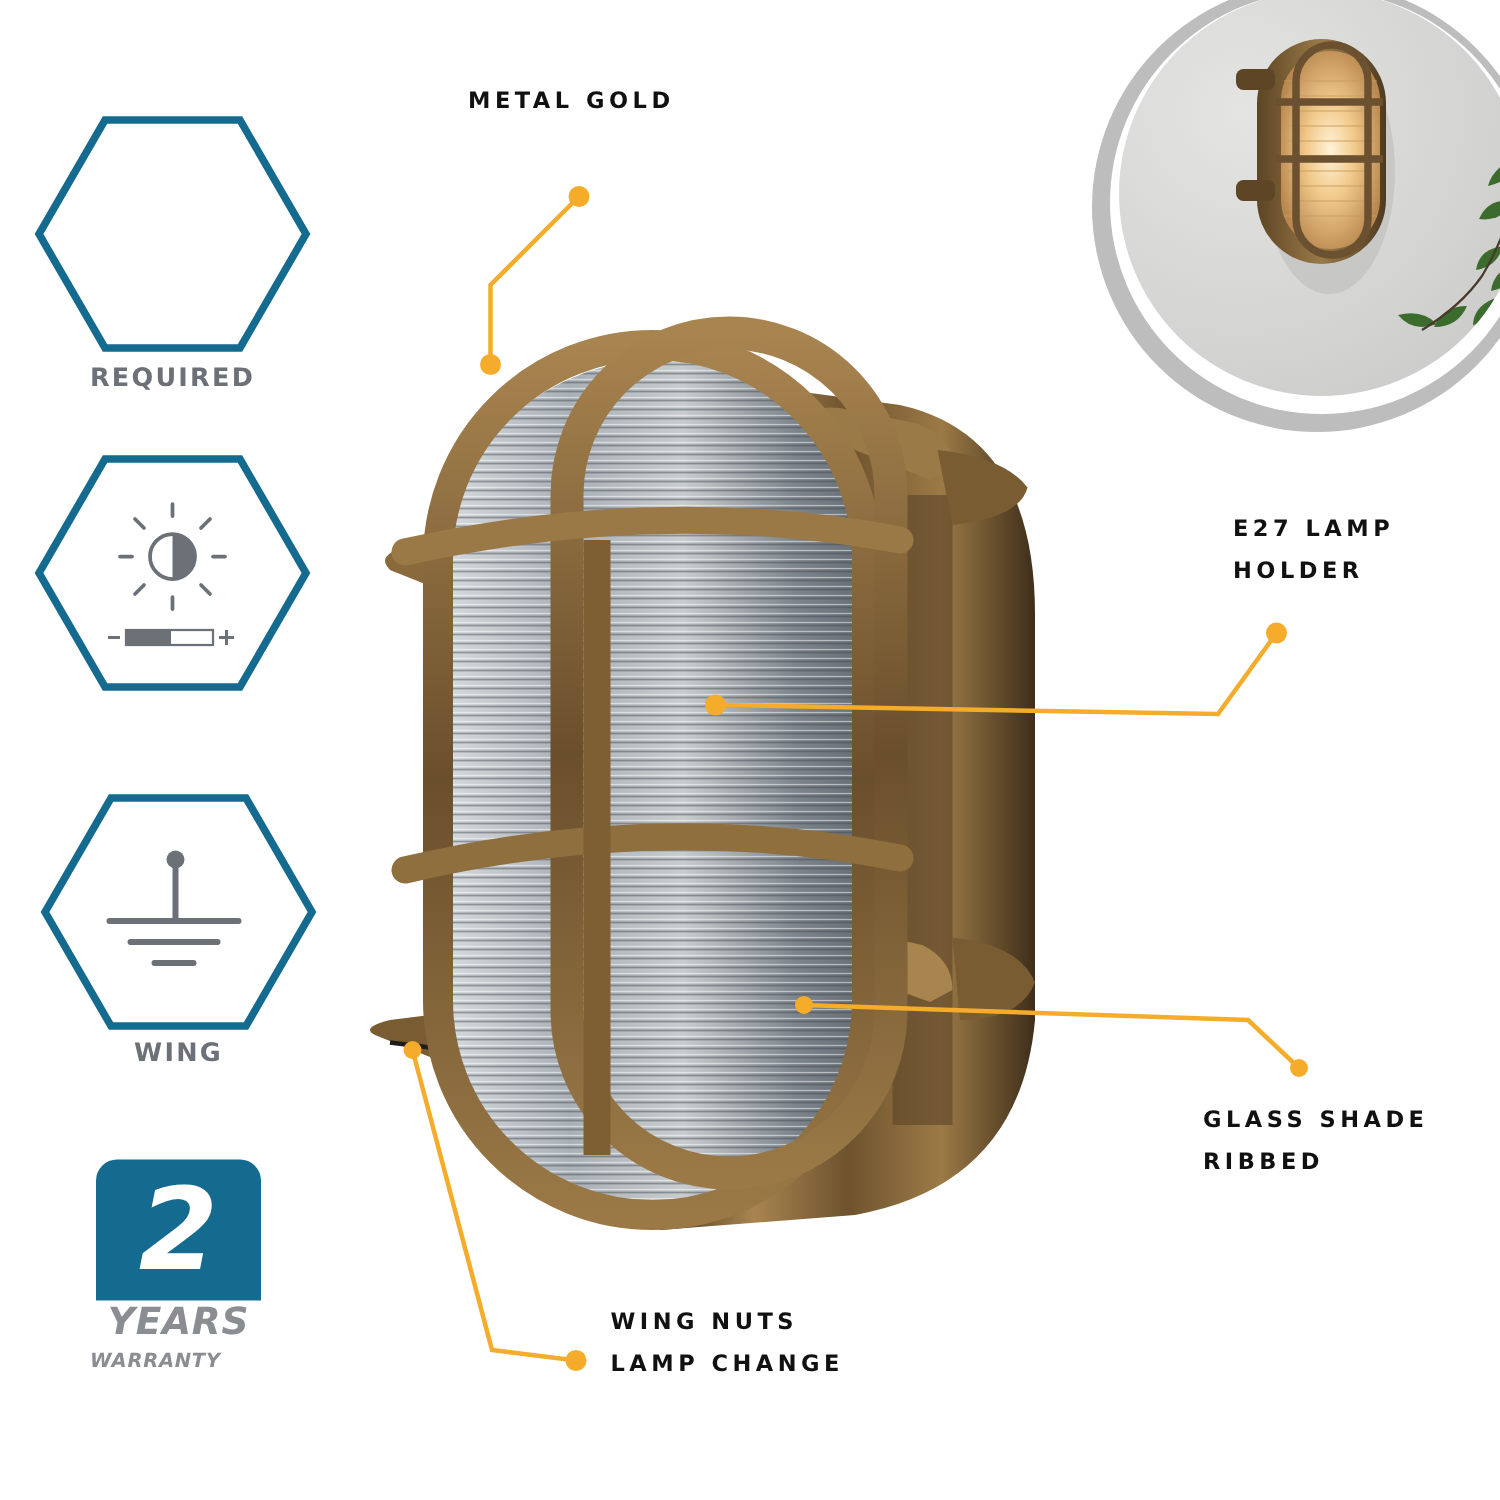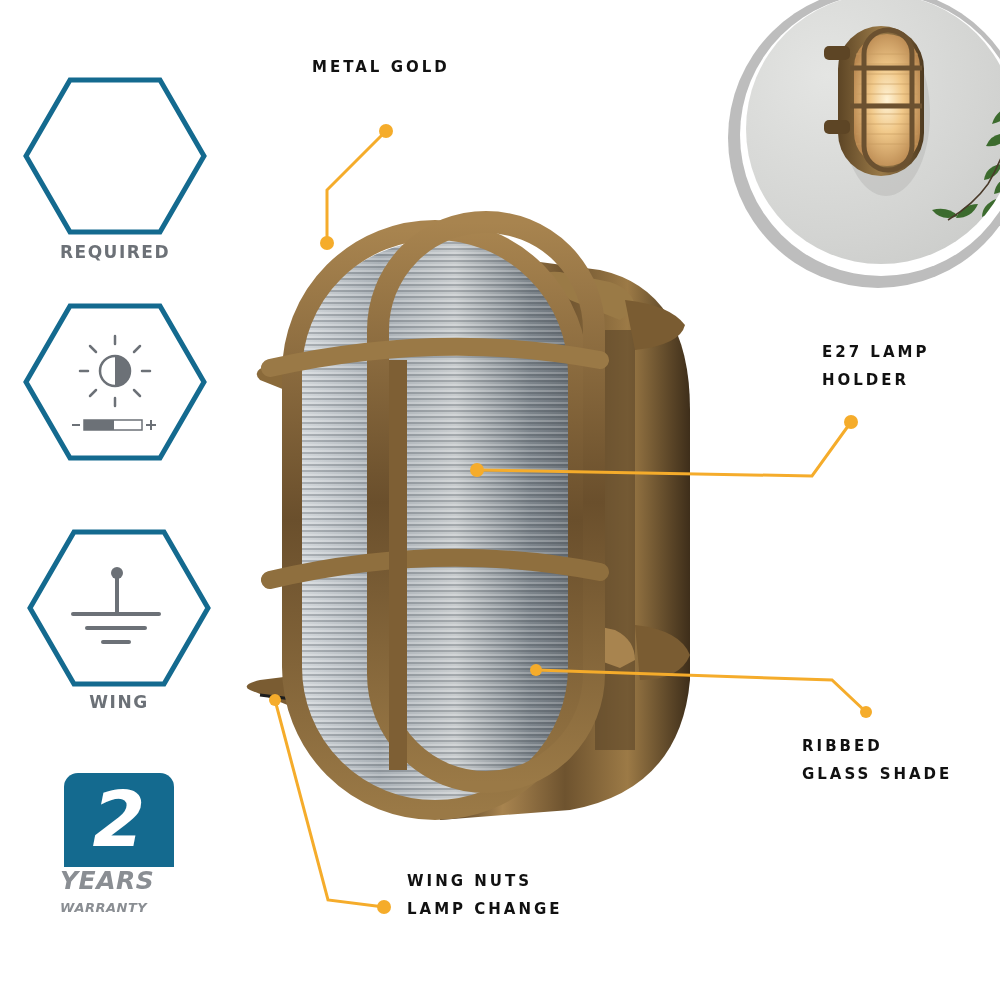--- a/index.html
+++ b/index.html
@@ -25,21 +25,21 @@
 
   
   .warranty-box {
     position: absolute; left: 64px; top: 773px; width: 110px; height: 94px;
     background: #146a8f; border-radius: 14px 14px 0 0;
     color: #fff; text-align: center;
     font-family: "DejaVu Sans", sans-serif; font-weight: 700; font-style: italic;
     font-size: 76px; line-height: 94px;
   }
   .warranty-years {
-    position: absolute; left: 60px; top: 866px; width: 118px; 
+    position: absolute; left: 60px; top: 866px; width: 118px; text-align: center;
     font-family: "DejaVu Sans", sans-serif; font-weight: 700; font-style: italic;
     color: #8a8e93; font-size: 25px; letter-spacing: 0.5px;
   }
   .warranty-label {
     position: absolute; left: 60px; top: 900px; width: 118px; text-align: left;
     font-family: "DejaVu Sans", sans-serif; font-weight: 700; font-style: italic;
     color: #8a8e93; font-size: 13px; letter-spacing: 0.5px;
   }
 
   
@@ -256,20 +256,20 @@
 <div class="callout" style="left:312px; top:53px;">
   <div>METAL GOLD</div>
 </div>
 
 <div class="callout" style="left:822px; top:338px;">
   <div>E27 LAMP</div>
   <div>HOLDER</div>
 </div>
 
 <div class="callout" style="left:802px; top:732px;">
+  <div>GLASS SHADE</div>
   <div>RIBBED</div>
-  <div>GLASS SHADE</div>
 </div>
 
 <div class="callout" style="left:407px; top:867px;">
   <div>WING NUTS</div>
   <div>LAMP CHANGE</div>
 </div>
 
 </body></html>

